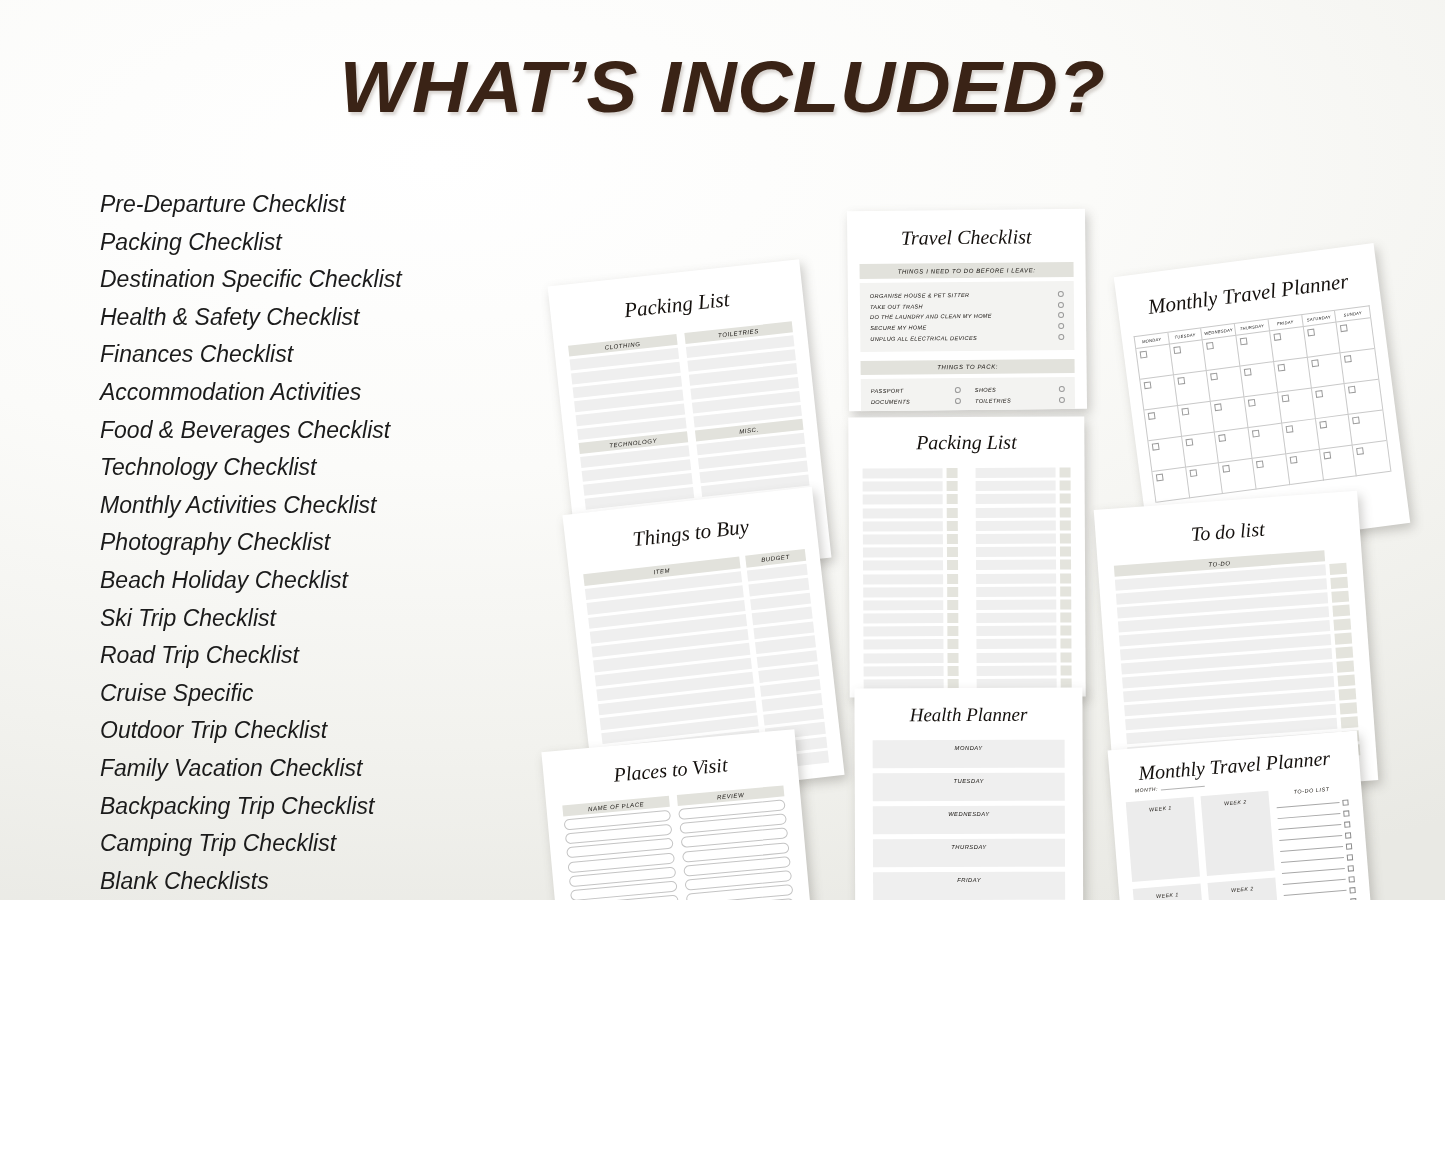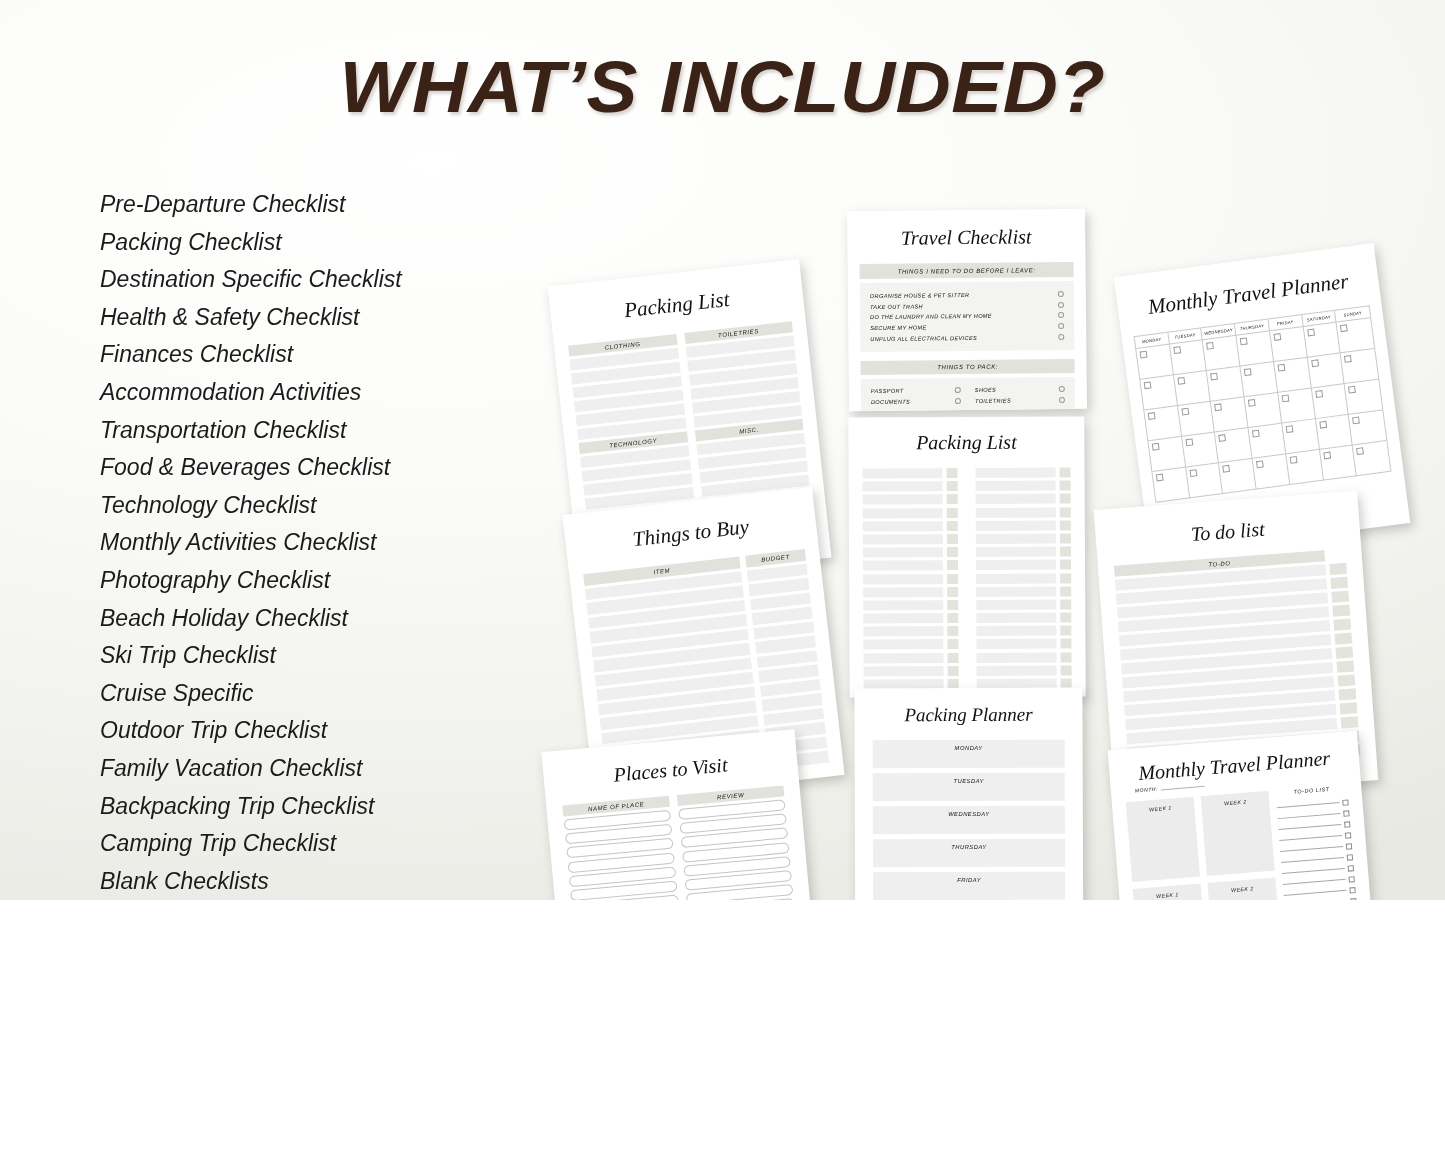--- a/index.html
+++ b/index.html
@@ -218,27 +218,27 @@
 
   <div id="title">WHAT’S INCLUDED?</div>
 
   <ul id="feature-list">
       <li>Pre-Departure Checklist</li>
       <li>Packing Checklist</li>
       <li>Destination Specific Checklist</li>
       <li>Health &amp; Safety Checklist</li>
       <li>Finances Checklist</li>
       <li>Accommodation Activities</li>
-      <li>Transportation Checklist</li>
       <li>Food &amp; Beverages Checklist</li>
       <li>Technology Checklist</li>
       <li>Monthly Activities Checklist</li>
       <li>Photography Checklist</li>
       <li>Beach Holiday Checklist</li>
       <li>Ski Trip Checklist</li>
+      <li>Road Trip Checklist</li>
       <li>Cruise Specific</li>
       <li>Outdoor Trip Checklist</li>
       <li>Family Vacation Checklist</li>
       <li>Backpacking Trip Checklist</li>
       <li>Camping Trip Checklist</li>
       <li>Blank Checklists</li>
       <li>Note Pages</li>
     </ul>
 
   <div class="sheet" id="pg-packing-top">
@@ -596,21 +596,21 @@
           <div class="row"></div>
           <div class="row"></div>
           <div class="row"></div>
           <div class="row"></div>
           <div class="row"></div>
         </div>
     </div>
   </div>
 
   <div class="sheet" id="pg-weekly">
-    <div class="sheet-title">Packing Planner</div>
+    <div class="sheet-title">Health Planner</div>
     <div class="wk-wrap" id="wk-wrap">
         <div class="wk-day">MONDAY</div>
         <div class="wk-day">TUESDAY</div>
         <div class="wk-day">WEDNESDAY</div>
         <div class="wk-day">THURSDAY</div>
         <div class="wk-day">FRIDAY</div>
         <div class="wk-day">SATURDAY</div>
         <div class="wk-day">SUNDAY</div>
         <div class="wk-notes">NOTES</div>
       </div>

